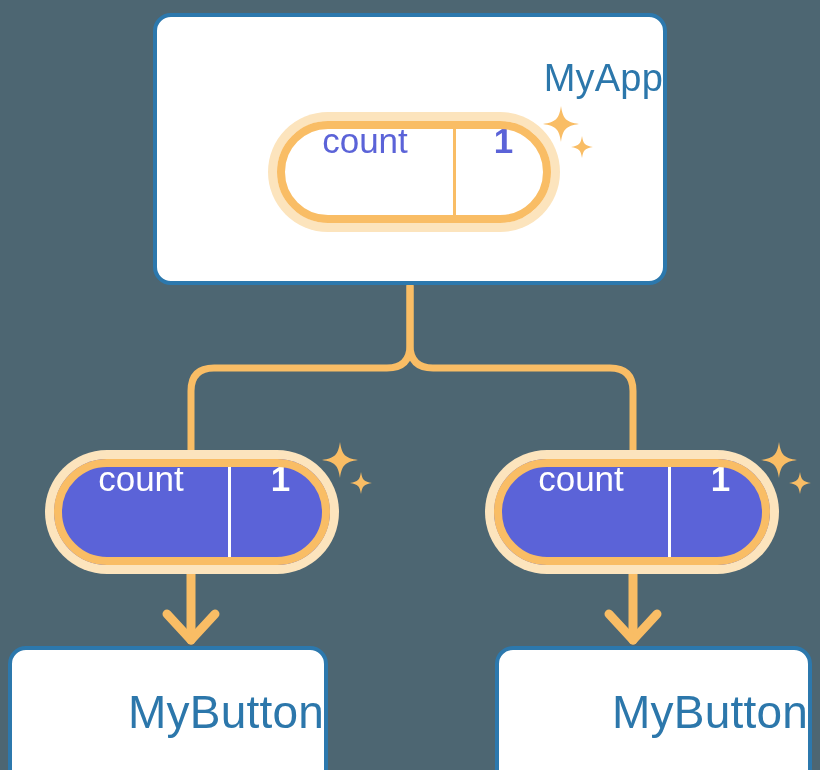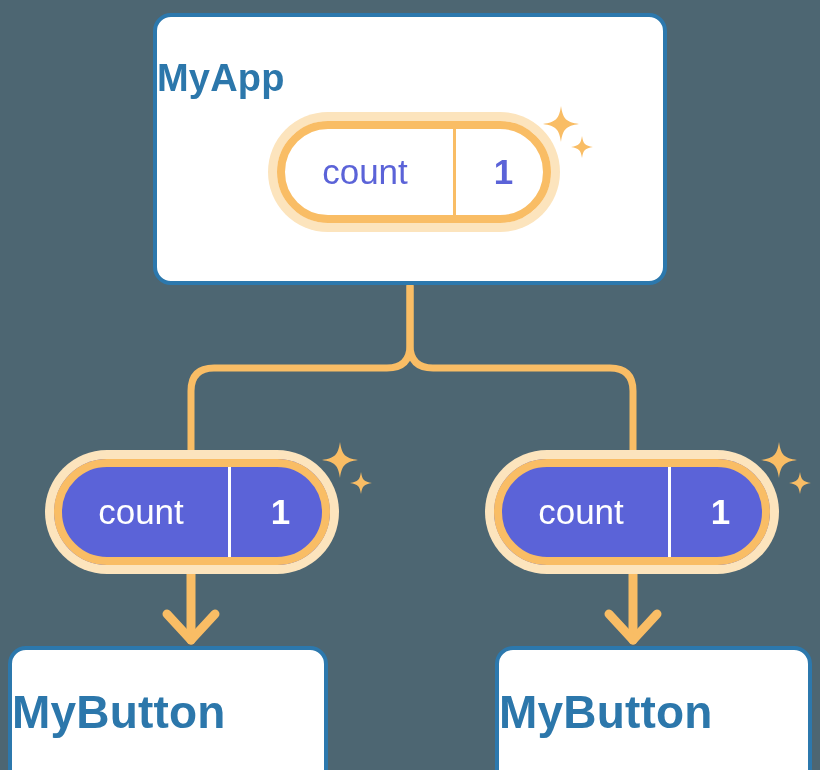--- a/index.html
+++ b/index.html
@@ -23,22 +23,22 @@
   
   .card {
     position: absolute;
     background: #ffffff;
     border: 4px solid #2c78ad;
     border-radius: 18px;
     box-sizing: border-box;
   }
   .card-title {
     color: #2c77ab;
-    font-weight: 700;
-    text-align: left;
+    font-weight: 400;
+    text-align: right;
     letter-spacing: 0.2px;
     white-space: nowrap;
   }
 
   #app-card {
     left: 153px;
     top: 13px;
     width: 514px;
     height: 272px;
     z-index: 5;
@@ -91,21 +91,21 @@
     border-radius: 999px;
     border: 8px solid #f9bd65;
     box-sizing: border-box;
     z-index: 2;
     pointer-events: none;
   }
   .pill .inner {
     position: relative;
     z-index: 1;
     display: flex;
-    align-items: center;
+    align-items: flex-start;
     width: 100%;
     border-radius: 999px;
     overflow: hidden;
   }
   .pill .cell {
     display: flex;
     align-items: center;
     justify-content: center;
     white-space: nowrap;
   }

